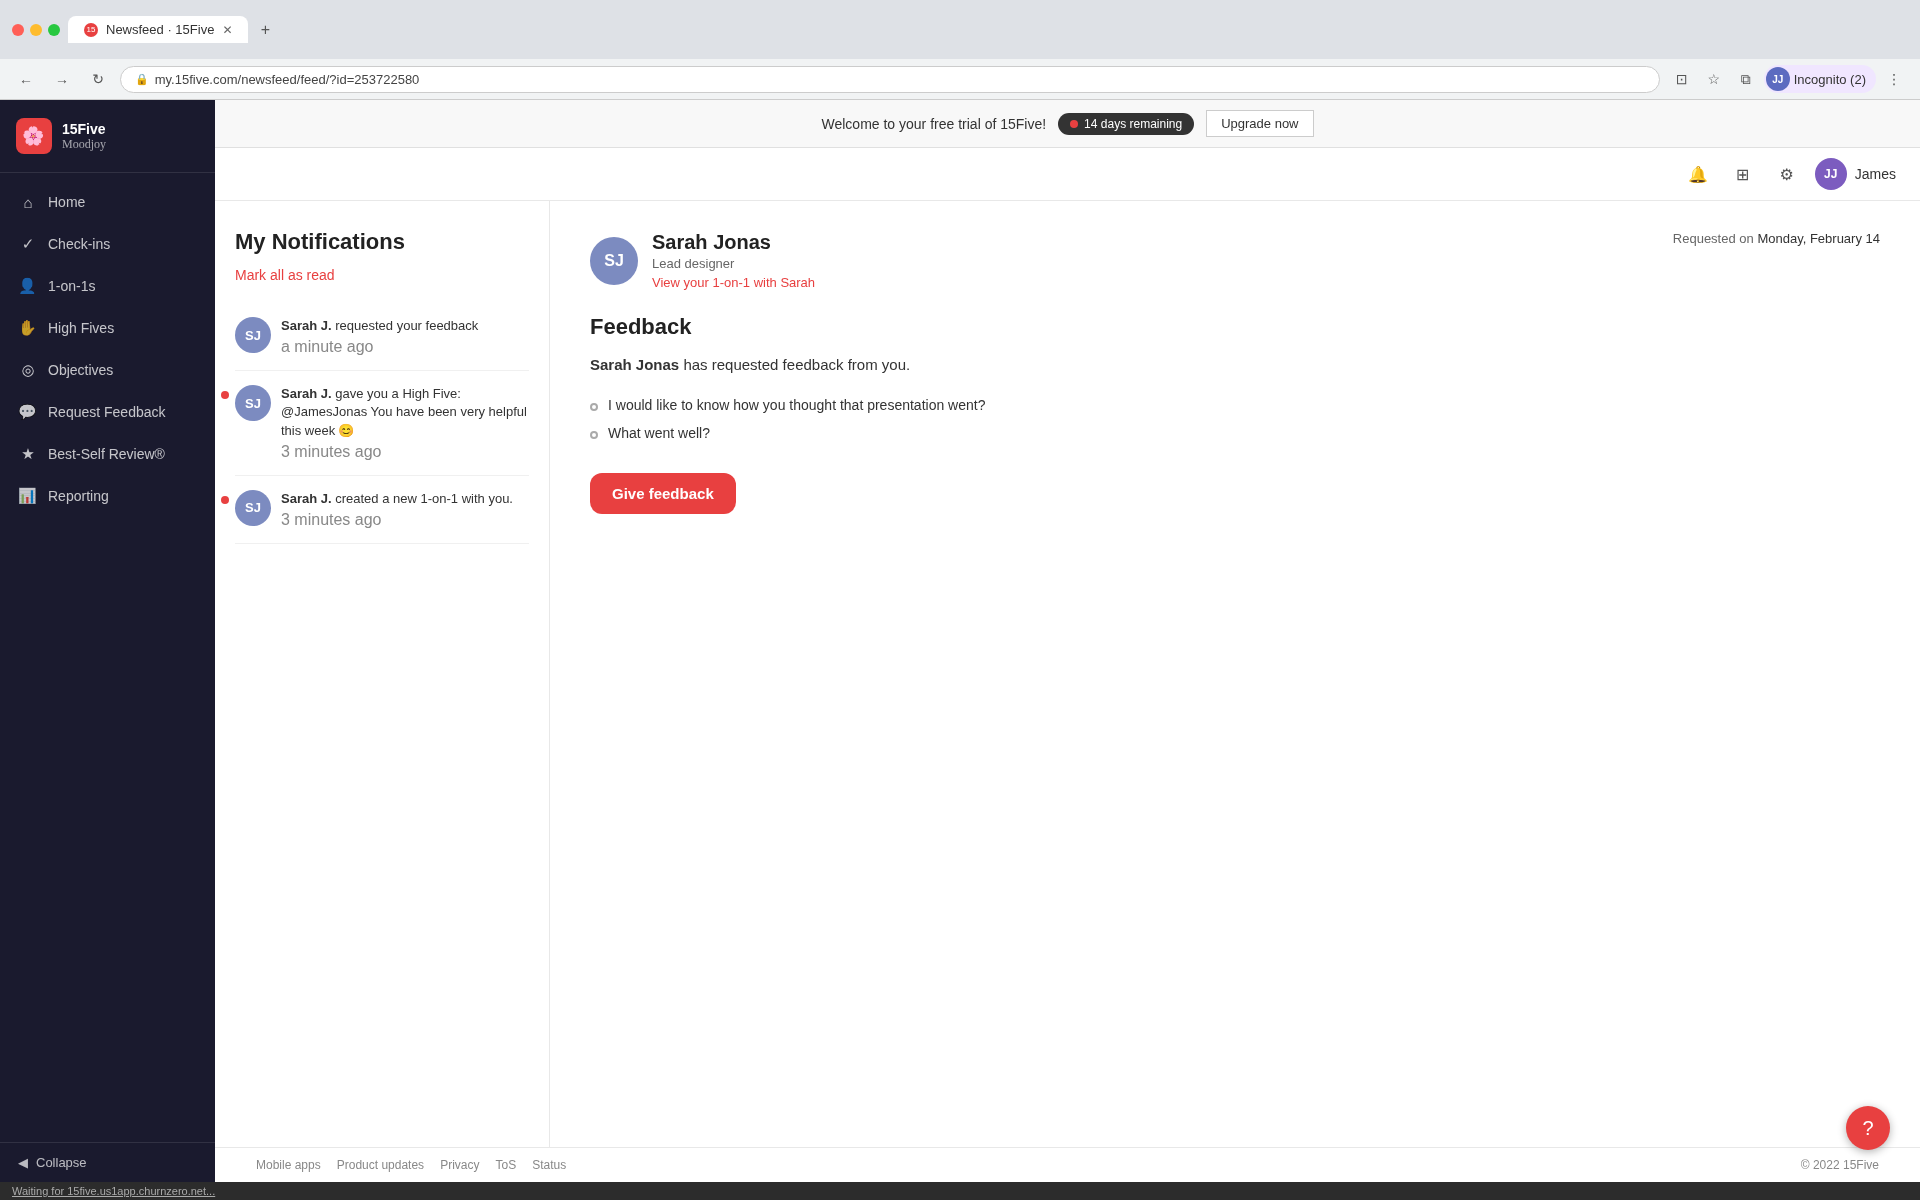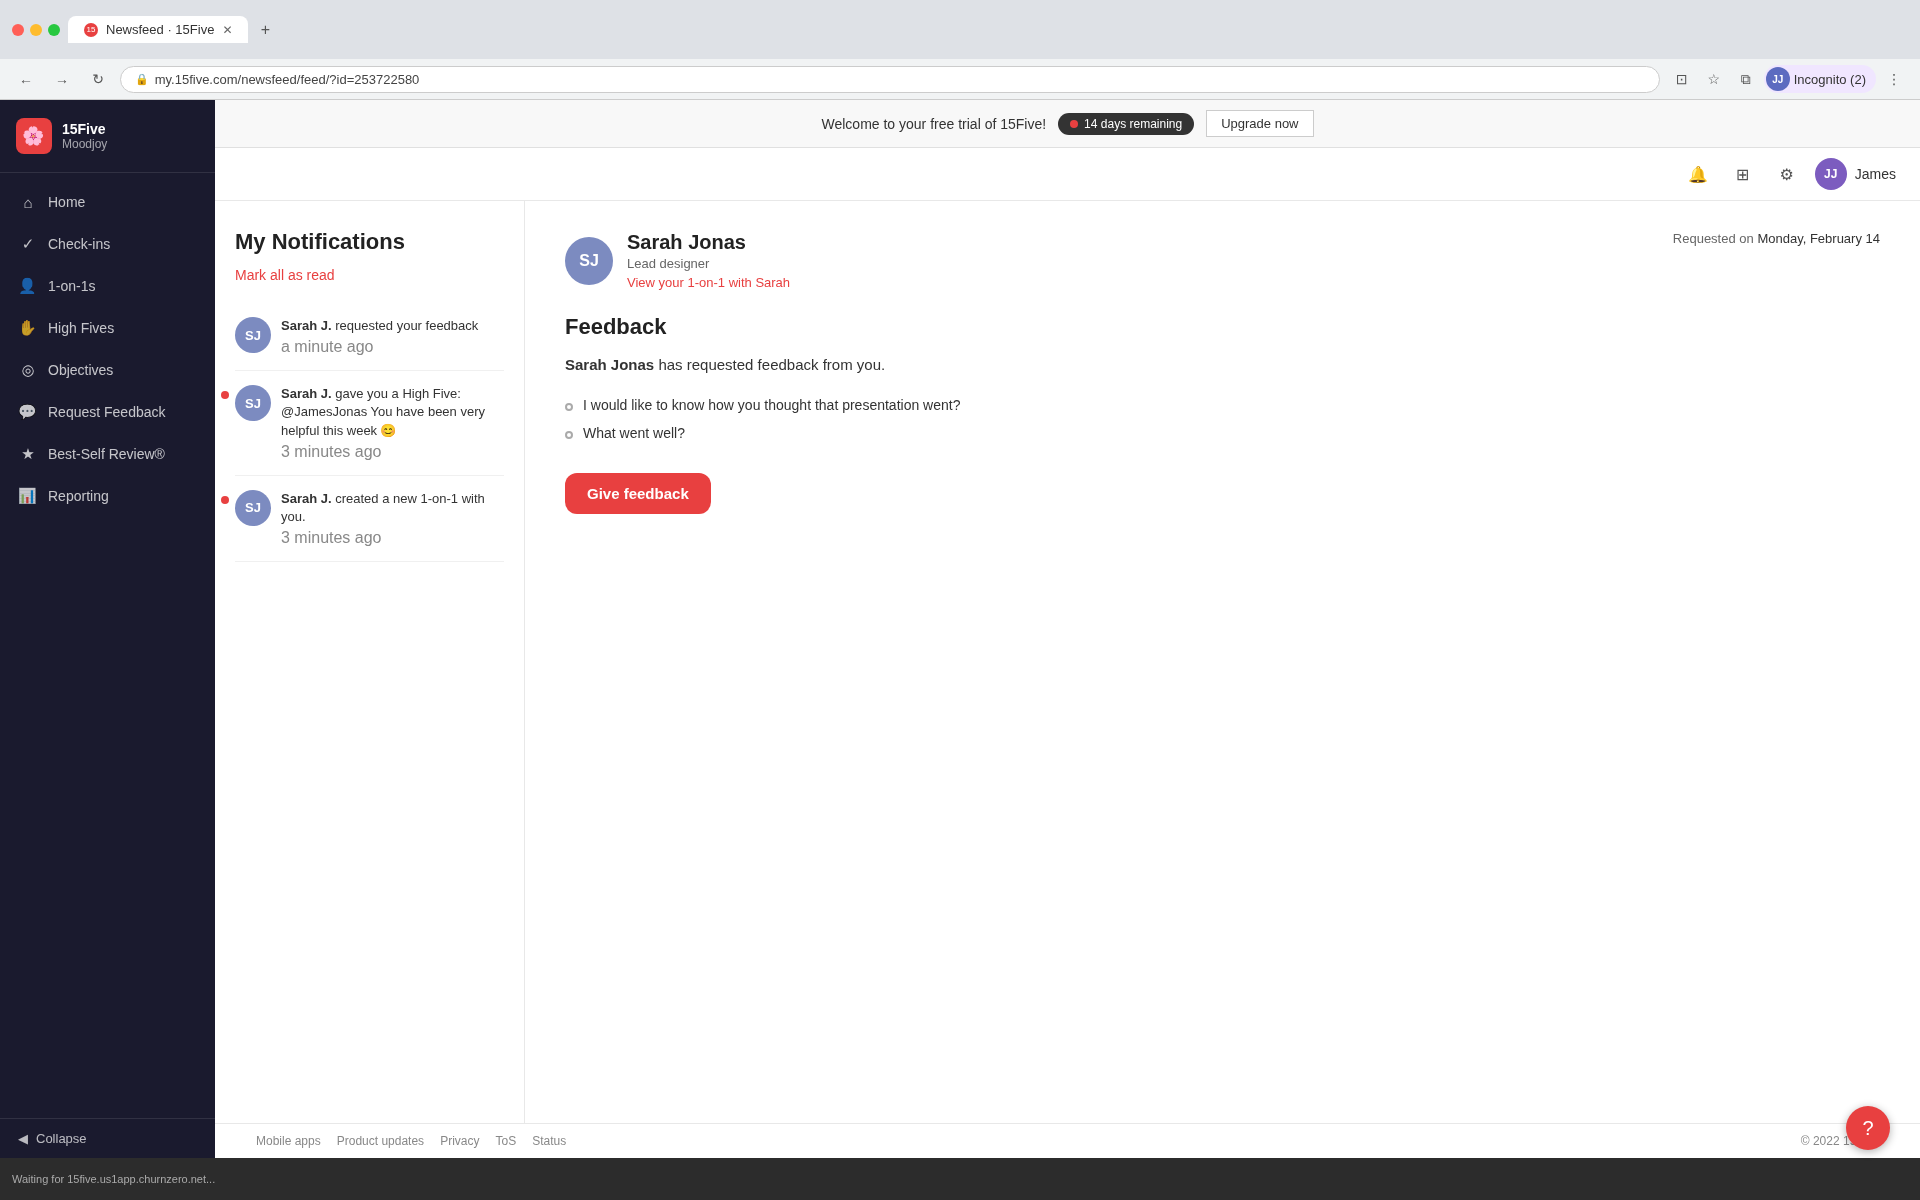--- a/index.html
+++ b/index.html
@@ -31,21 +31,21 @@
 
     
     .app-layout { display: flex; flex: 1; overflow: hidden; }
 
     
     .sidebar { width: 215px; background: #1a1a2e; flex-shrink: 0; display: flex; flex-direction: column; color: white; }
     .sidebar-brand { padding: 18px 16px; display: flex; align-items: center; gap: 10px; border-bottom: 1px solid rgba(255,255,255,0.1); }
     .brand-logo { width: 36px; height: 36px; background: #e84040; border-radius: 8px; display: flex; align-items: center; justify-content: center; font-size: 18px; }
     .brand-text { display: flex; flex-direction: column; }
     .brand-name { font-size: 14px; font-weight: 600; color: white; }
-    .brand-sub { font-size: 12px; color: rgba(255,255,255,0.6); }
+    .brand-sub { font-size: 12px; color: rgba(255,255,255,0.6); font-family: Liberation Serif, serif; }
 
     .sidebar-nav { flex: 1; padding: 8px 0; }
     .nav-item { display: flex; align-items: center; gap: 10px; padding: 11px 18px; cursor: pointer; color: rgba(255,255,255,0.75); font-size: 14px; transition: background 0.15s; }
     .nav-icon { width: 20px; height: 20px; display: flex; align-items: center; justify-content: center; font-size: 15px; flex-shrink: 0; }
 
     .sidebar-footer { padding: 12px 18px; border-top: 1px solid rgba(255,255,255,0.1); display: flex; align-items: center; gap: 8px; cursor: pointer; color: rgba(255,255,255,0.7); font-size: 13px; }
 
     
     .trial-banner { background: #f8f8f8; border-bottom: 1px solid #e0e0e0; padding: 10px 20px; display: flex; align-items: center; justify-content: center; gap: 12px; font-size: 14px; color: #333; flex-shrink: 0; }
     .trial-badge { background: #333; color: white; border-radius: 20px; padding: 4px 12px; font-size: 12px; display: flex; align-items: center; gap: 6px; }
@@ -59,21 +59,21 @@
     .app-header { background: white; border-bottom: 1px solid #e8e8e8; padding: 10px 24px; display: flex; align-items: center; justify-content: flex-end; gap: 12px; flex-shrink: 0; }
     .header-user { display: flex; align-items: center; gap: 8px; }
     .user-avatar { width: 32px; height: 32px; border-radius: 50%; background: #7c5cbf; display: flex; align-items: center; justify-content: center; color: white; font-size: 12px; font-weight: bold; }
     .user-name { font-size: 14px; color: #333; font-weight: 500; }
     .header-icon { width: 32px; height: 32px; border-radius: 50%; display: flex; align-items: center; justify-content: center; color: #555; font-size: 16px; cursor: pointer; }
 
     
     .content-body { flex: 1; display: flex; overflow: hidden; }
 
     
-    .notifications-panel { width: 310px; border-right: 1px solid #e8e8e8; overflow-y: auto; padding: 28px 20px 20px; flex-shrink: 0; }
+    .notifications-panel { width: 335px; border-right: 1px solid #e8e8e8; overflow-y: auto; padding: 28px 20px 20px; flex-shrink: 0; }
     .notifications-title { font-size: 22px; font-weight: 700; color: #222; margin-bottom: 12px; }
     .mark-all-read { color: #e84040; font-size: 14px; cursor: pointer; margin-bottom: 20px; display: block; }
 
     .notification-list { display: flex; flex-direction: column; }
     .notification-item { display: flex; align-items: flex-start; gap: 10px; padding: 14px 0; border-bottom: 1px solid #f0f0f0; position: relative; cursor: pointer; }
     .notification-item.unread::before { content: ''; width: 8px; height: 8px; background: #e84040; border-radius: 50%; position: absolute; left: -14px; top: 20px; }
     .notif-avatar { width: 36px; height: 36px; border-radius: 50%; background: #7c8bc0; display: flex; align-items: center; justify-content: center; color: white; font-size: 13px; font-weight: bold; flex-shrink: 0; }
     .notif-content { flex: 1; }
     .notif-text { font-size: 13px; color: #333; line-height: 1.4; }
     .notif-text strong { font-weight: 600; }
@@ -102,21 +102,21 @@
     .question-text { font-size: 14px; color: #333; }
 
     .give-feedback-btn { background: #e84040; color: white; border: none; border-radius: 12px; padding: 12px 22px; font-size: 15px; font-weight: 600; cursor: pointer; margin-top: 20px; }
 
     
     .app-footer { background: white; border-top: 1px solid #e8e8e8; padding: 10px 41px; display: flex; align-items: center; justify-content: space-between; font-size: 12px; color: #888; flex-shrink: 0; }
     .footer-links { display: flex; gap: 16px; }
     .footer-link { color: #888; cursor: pointer; }
 
     
-    .status-bar { background: #2c2c2c; padding: 15px 12px; font-size: 11px; color: #aaa; flex-shrink: 0; }
+    .status-bar { background: #2c2c2c; padding: 3px 12px; font-size: 11px; color: #aaa; flex-shrink: 0; text-decoration: underline; }
 
     
     .help-btn { position: fixed; bottom: 50px; right: 30px; width: 44px; height: 44px; border-radius: 50%; background: #e84040; color: white; display: flex; align-items: center; justify-content: center; font-size: 20px; cursor: pointer; box-shadow: 0 2px 8px rgba(0,0,0,0.3); z-index: 100; }
   </style>
 </head>
 <body>
 
 <div class="browser-chrome">
   <div class="browser-titlebar">
     <div class="browser-dots">

